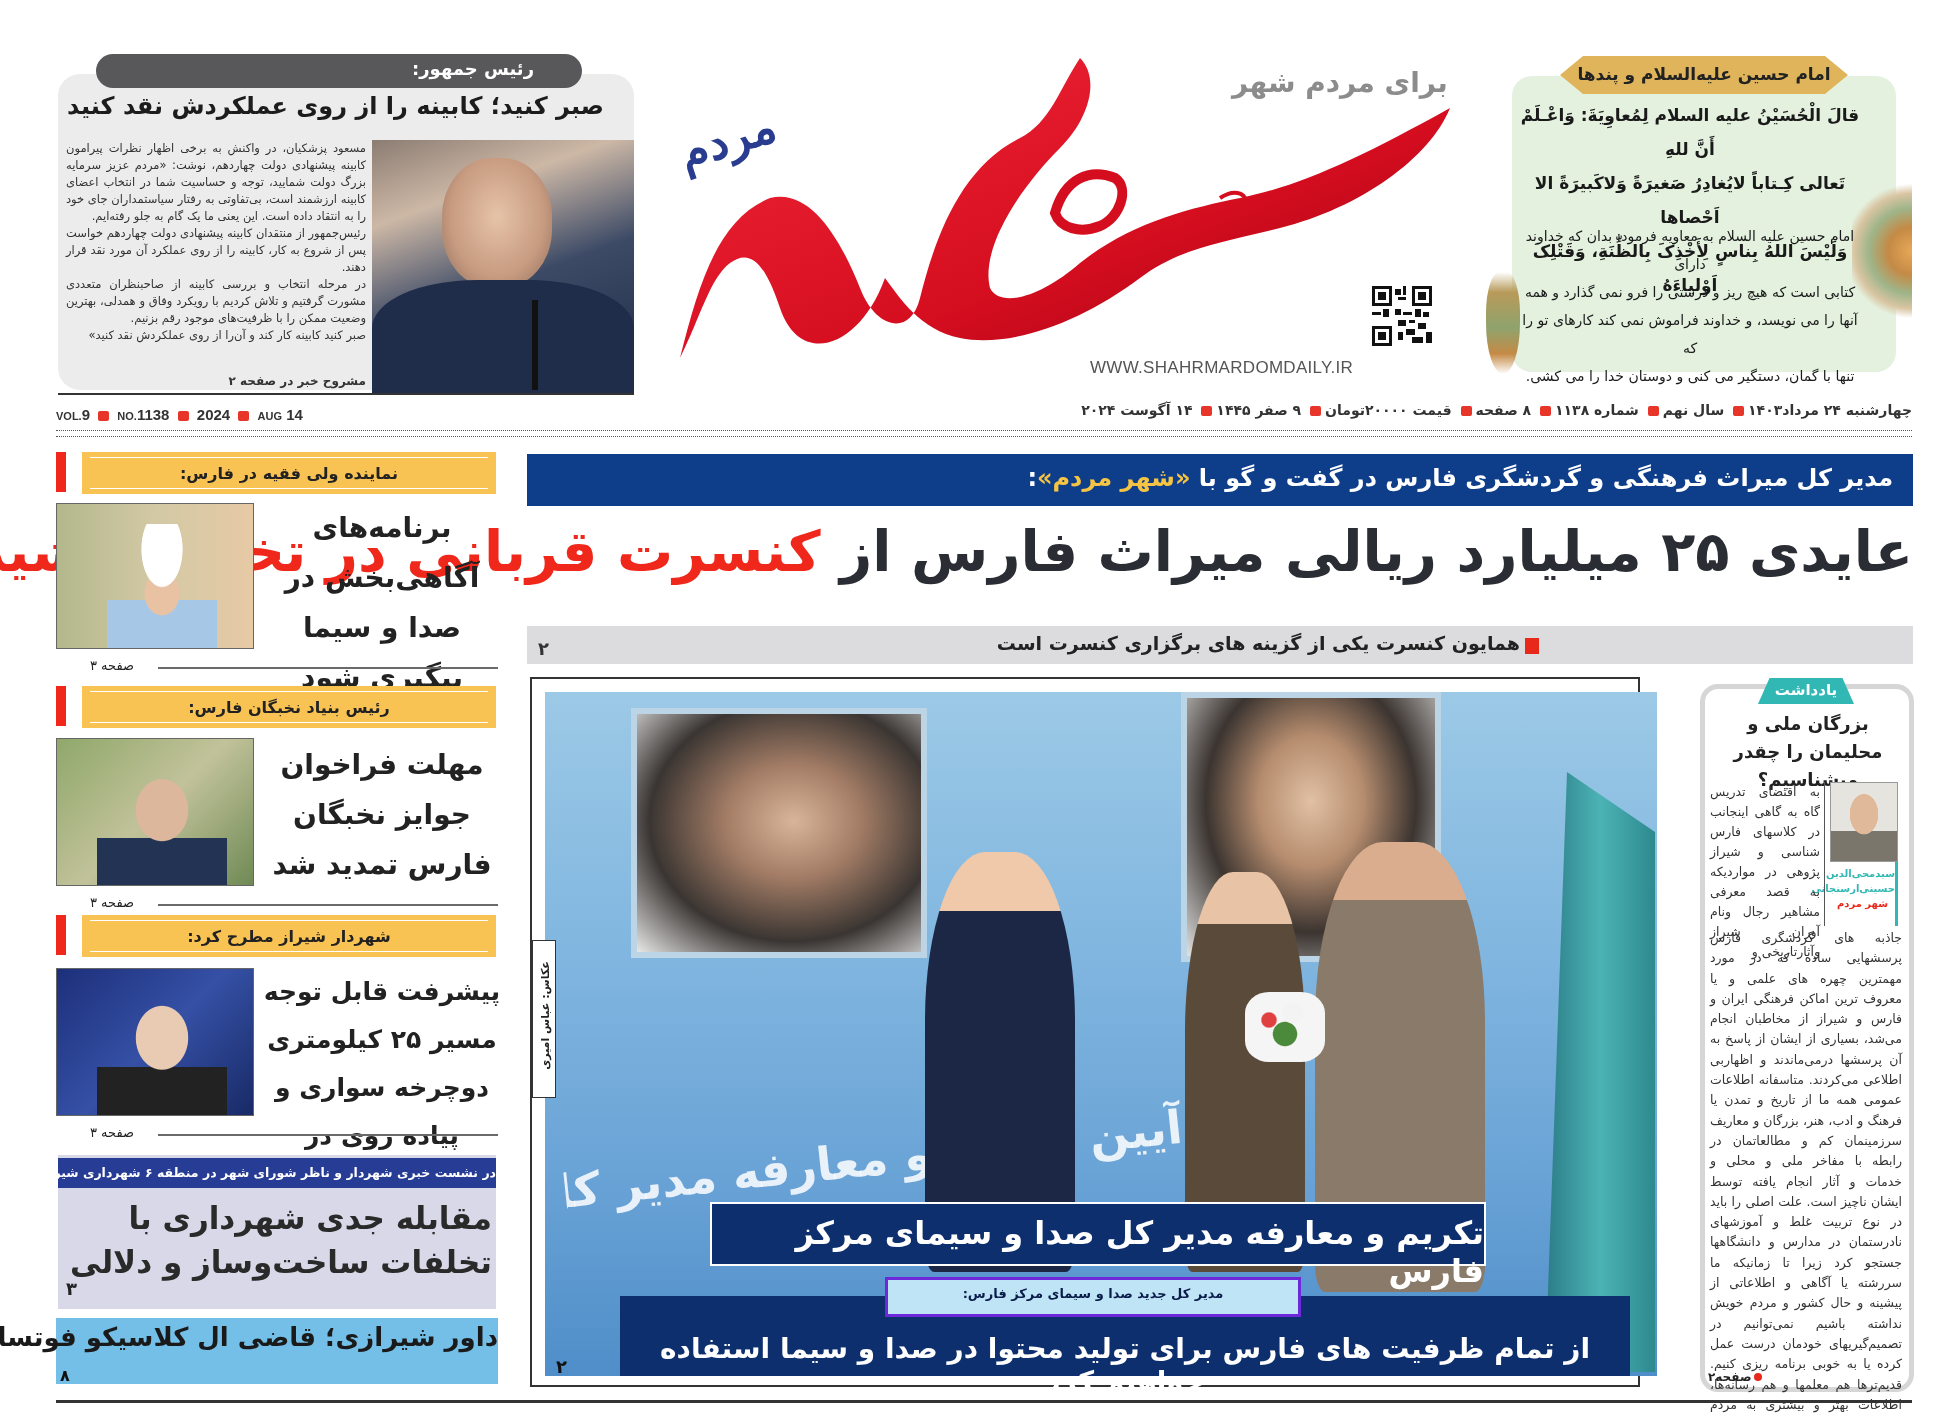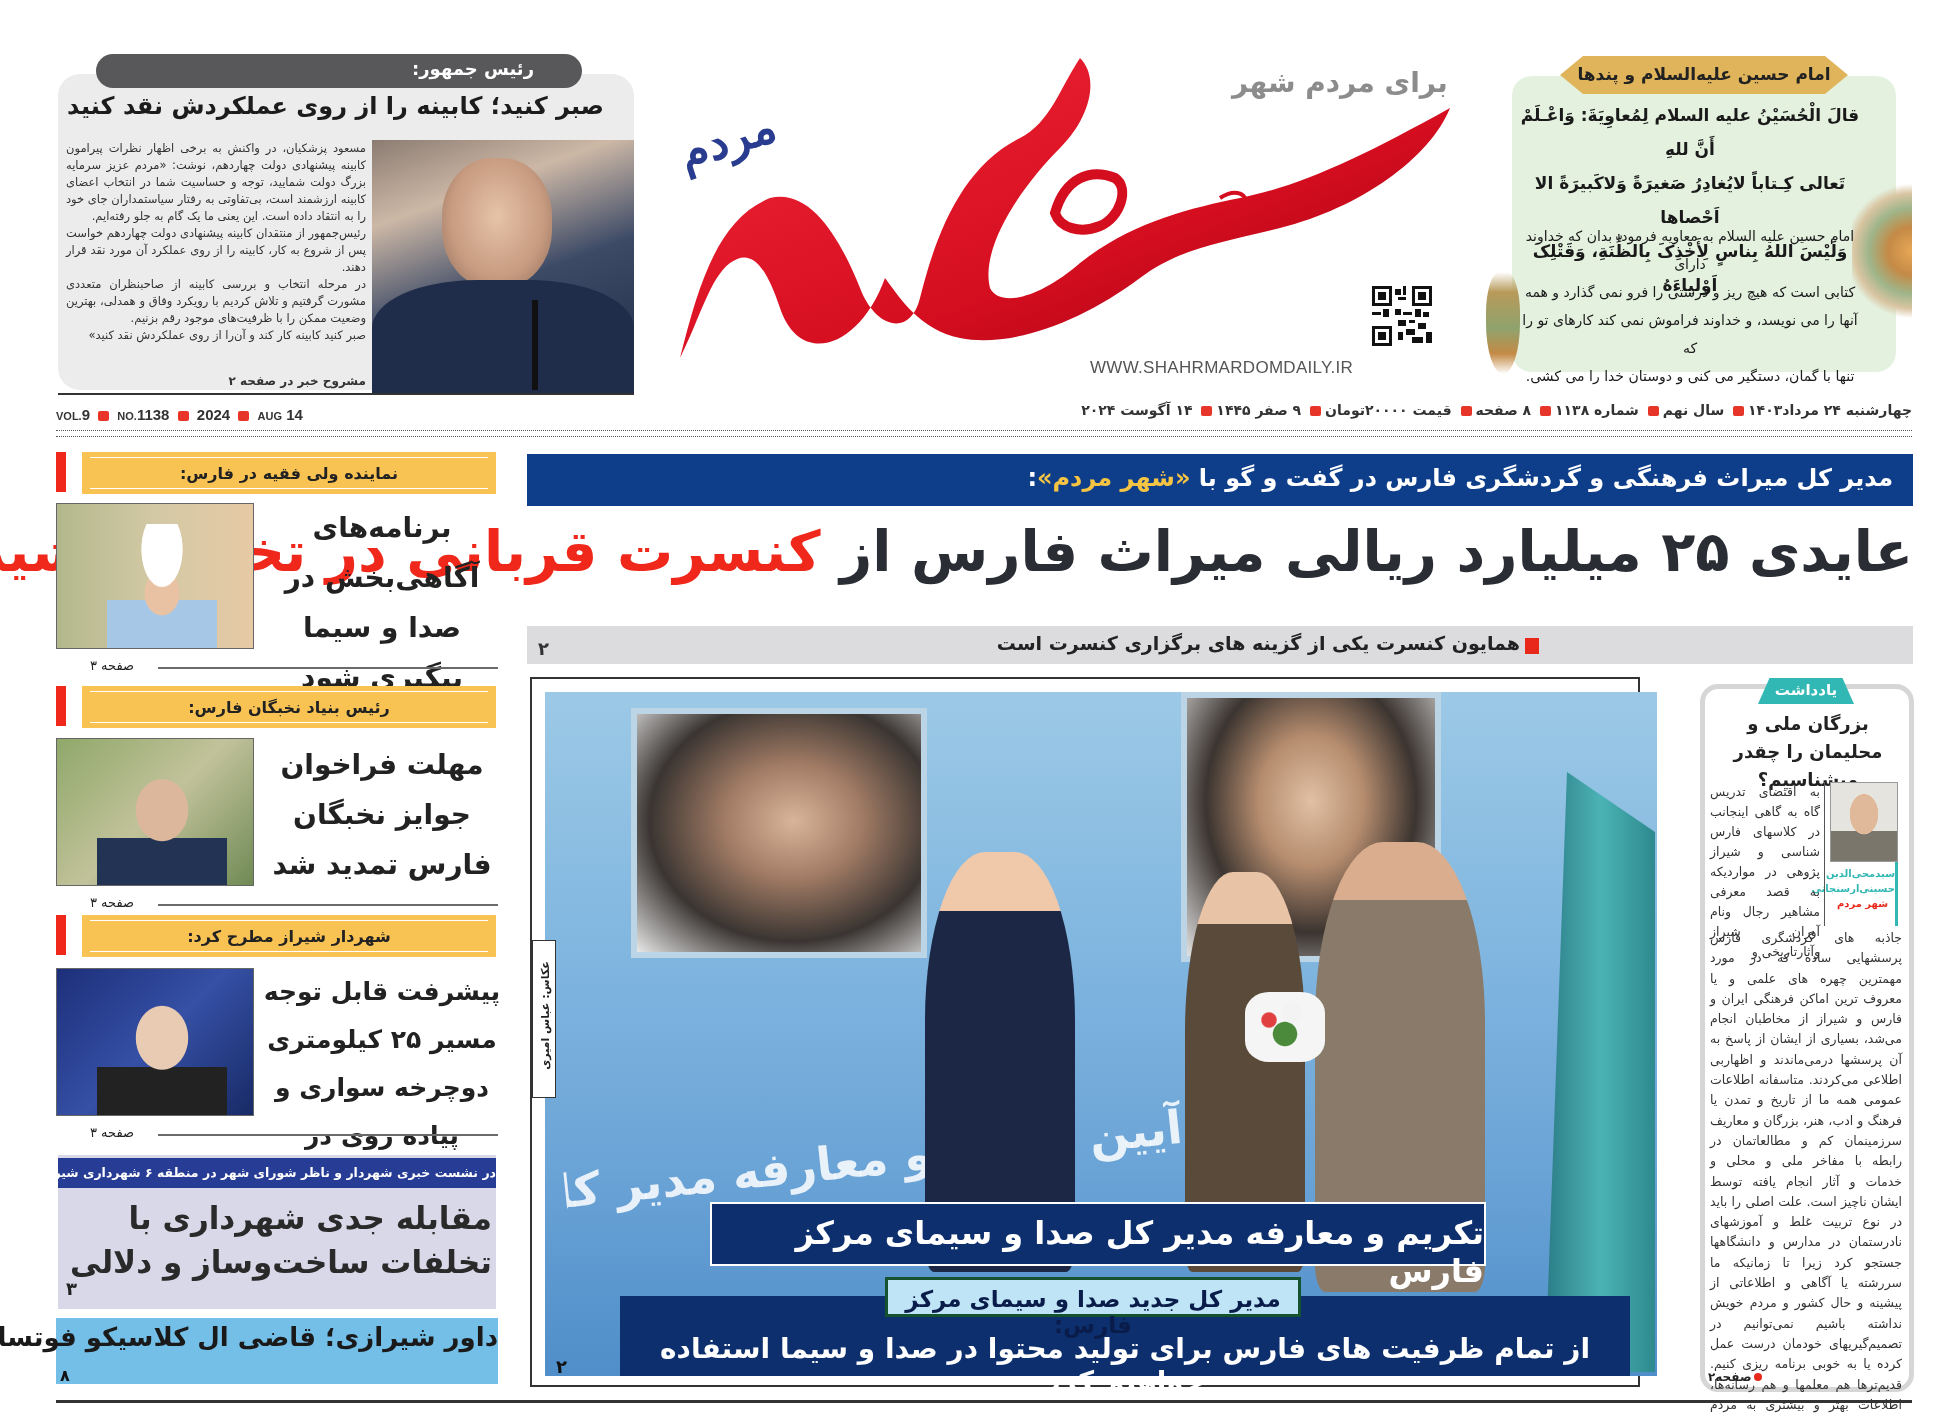--- a/index.html
+++ b/index.html
@@ -63,21 +63,21 @@
   #photo .person { position:absolute; border-radius: 40% 40% 6% 6%; }
   #photo .m1 { left: 380px; top: 160px; width: 150px; height: 420px; background: linear-gradient(180deg, #f0c9aa 0 14%, #1c2746 14% 100%); }
   #photo .m2 { left: 640px; top: 180px; width: 120px; height: 400px; background: linear-gradient(180deg, #e8c3a5 0 13%, #5a4a3a 13% 100%); }
   #photo .m3 { left: 770px; top: 150px; width: 170px; height: 450px; background: linear-gradient(180deg, #d9ad8d 0 13%, #8a7a6a 13% 100%); }
   #photo .flowers { position:absolute; left: 700px; top: 300px; width: 80px; height: 70px; background: radial-gradient(circle at 30% 40%, #e14040 0 10%, transparent 12%), radial-gradient(circle at 60% 30%, #f3f3f3 0 14%, transparent 16%), radial-gradient(circle at 50% 60%, #4b8a3a 0 20%, transparent 22%), #f5f5f5; border-radius: 30%; }
   #photo .flag { position:absolute; left: 1000px; top: 80px; width: 110px; height: 600px; background: linear-gradient(90deg, #2b7c86, #4cb3b5 50%, #2d8a8e); clip-path: polygon(20% 0, 100% 10%, 100% 100%, 0 100%); }
   #photo .script { position:absolute; left: 20px; top: 440px; width: 620px; height: 80px; color: rgba(255,255,255,0.85); font-size: 46px; font-weight: bold; text-align: right; transform: rotate(-6deg); white-space: nowrap; overflow: hidden; }
   #photo-credit { left: 532px; top: 940px; width: 24px; height: 158px; background: #fff; border: 1.5px solid #333; }
   #photo-credit span { display:block; position:absolute; left: -62px; top: 68px; width: 148px; transform: rotate(-90deg); font-size: 11px; font-weight: bold; color: #222; text-align: center; white-space: nowrap; }
   #cap1 { left: 710px; top: 1202px; width: 776px; height: 64px; background: #0d2f6e; color: #fff; font-weight: 900; font-size: 32px; text-align: right; padding-top: 10px; border: 2px solid #fff; }
-  #cap2-label { left: 885px; top: 1277px; width: 416px; height: 40px; background: #bfe4f6; border: 3px solid #14532d; color: #0a1d4a; font-weight: bold; font-size: 23px; text-align: center; padding-top: 6px; }
+  #cap2-label { left: 885px; top: 1277px; width: 416px; height: 40px; background: #bfe4f6; border: 3px solid #6d28d9; color: #0a1d4a; font-weight: bold; font-size: 13px; text-align: center; padding-top: 6px; }
   #cap2 { left: 620px; top: 1296px; width: 1010px; height: 80px; background: #0d2f6e; color: #fff; font-weight: bold; font-size: 28px; text-align: center; padding-top: 36px; }
   #cap2-label { z-index: 2; }
   #photo-page { left: 556px; top: 1356px; color: #111; font-weight: bold; font-size: 18px; }
 
   
   .red-tab { width: 10px; background: #f0281b; }
   .gold-bar { background: #f8c353; color: #222; font-weight: bold; font-size: 16px; text-align: center; padding-top: 12px; }
   .gold-bar::before, .gold-bar::after { content: ""; position: absolute; left: 8px; right: 8px; height: 1px; background: #fff; }
   .gold-bar::before { top: 5px; } .gold-bar::after { bottom: 5px; }
   .side-photo { border: 1px solid #666; overflow: hidden; }

